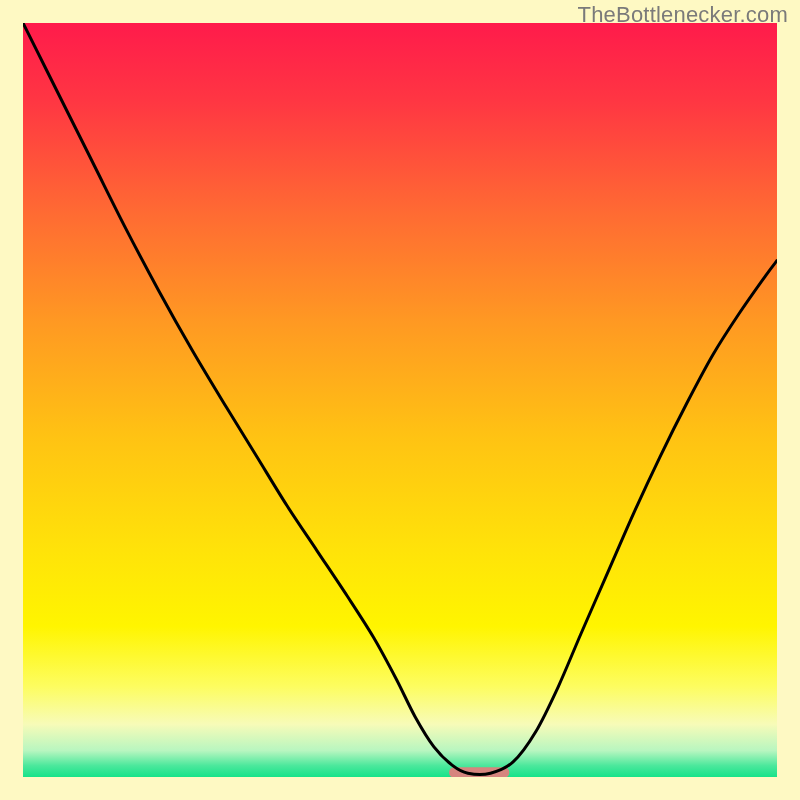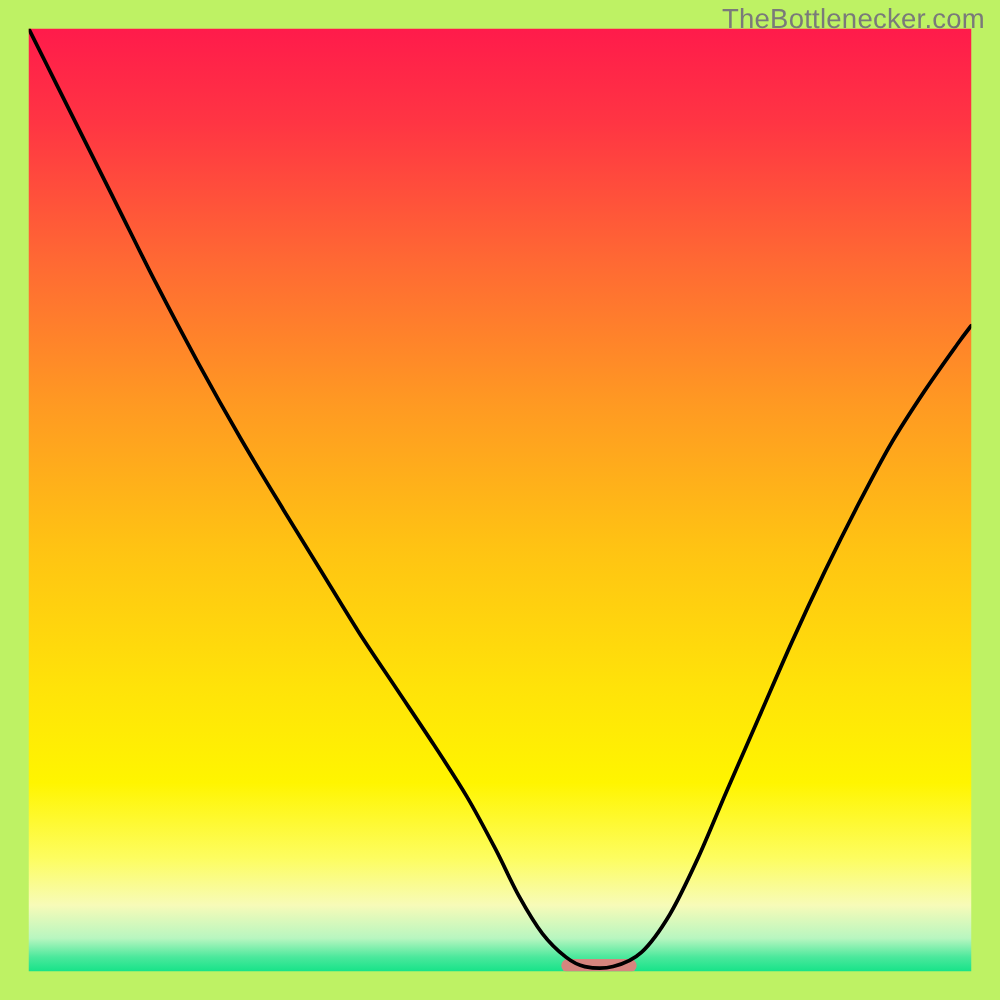--- a/index.html
+++ b/index.html
@@ -8,21 +8,21 @@
     width: 800px;
     height: 800px;
     background: #000;
     overflow: hidden;
     font-family: Arial, sans-serif;
   }
   .frame {
     position: relative;
     width: 800px;
     height: 800px;
-    background: #bef264;
+    background: #fef9c3;
   }
   .watermark {
     position: absolute;
     top: 2px;
     right: 12px;
     color: #7a7a7a;
     font-size: 22px;
     font-weight: 500;
     letter-spacing: 0.2px;
     z-index: 10;

